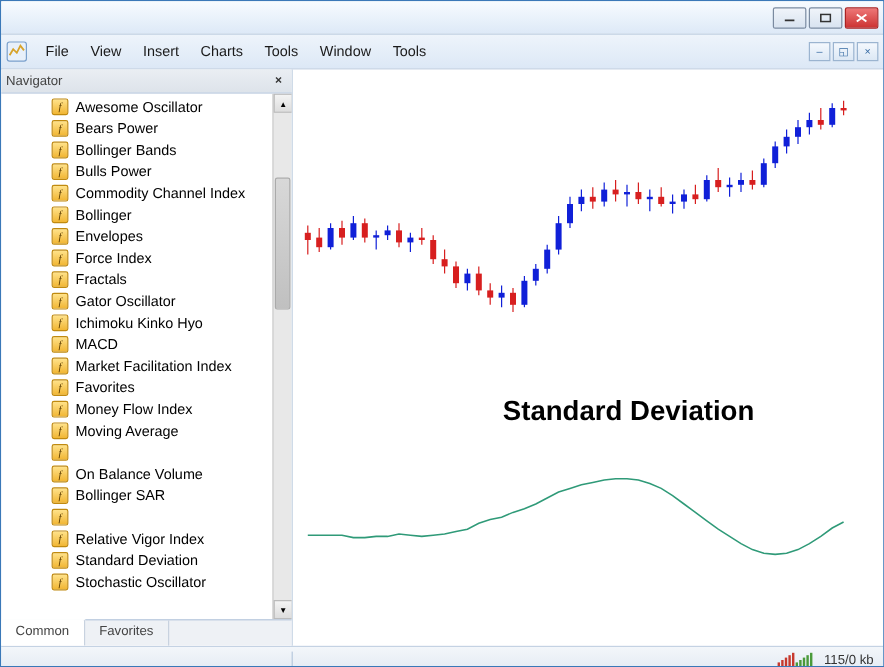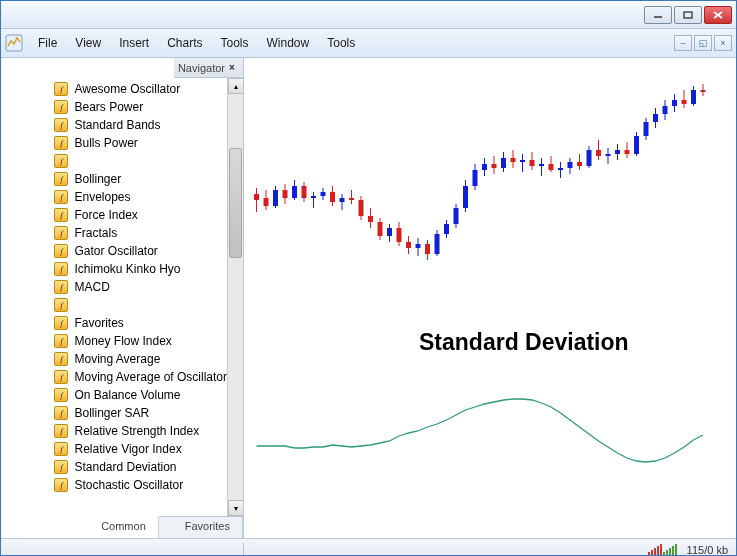--- a/index.html
+++ b/index.html
@@ -81,21 +81,20 @@
   .workspace {
     display: flex;
     height: calc(100% - 28px - 24px - 22px);
   }
   .navigator {
     width: 243px;
     border-right: 1px solid #b6c7dc;
     display: flex;
     flex-direction: column;
     background: #fff;
-    align-items: flex-end;
   }
   .nav-header {
     height: 20px;
     background: linear-gradient(#eaeef3,#dde3ea);
     border-bottom: 1px solid #b6c7dc;
     display: flex;
     align-items: center;
     padding: 0 4px;
     font-size: 11px;
     color: #444;
@@ -174,21 +173,20 @@
     background: linear-gradient(#d8d8d8,#c0c0c0);
     border: 1px solid #aaa;
     border-radius: 2px;
   }
   .nav-tabs {
     height: 22px;
     display: flex;
     border-top: 1px solid #b6c7dc;
     background: #eef1f5;
     font-size: 11px;
-    gap: 14px;
   }
   .nav-tab {
     padding: 3px 12px;
     border-right: 1px solid #c8d2df;
     cursor: pointer;
     color: #444;
   }
   .nav-tab.active {
     background: #fff;
     border-top: 1px solid #fff;
@@ -294,28 +292,29 @@
           <div class="tree-item">
             <div class="ind-icon">f</div>
             <span>Awesome Oscillator</span>
           </div>
           <div class="tree-item">
             <div class="ind-icon">f</div>
             <span>Bears Power</span>
           </div>
           <div class="tree-item">
             <div class="ind-icon">f</div>
-            <span>Standard Bands</span>
+            <span>Bollinger Bands</span>
           </div>
           <div class="tree-item">
             <div class="ind-icon">f</div>
             <span>Bulls Power</span>
           </div>
           <div class="tree-item">
             <div class="ind-icon">f</div>
+            <span>Commodity Channel Index</span>
           </div>
           <div class="tree-item">
             <div class="ind-icon">f</div>
             <span>Bollinger</span>
           </div>
           <div class="tree-item">
             <div class="ind-icon">f</div>
             <span>Envelopes</span>
           </div>
           <div class="tree-item">
@@ -333,48 +332,47 @@
           <div class="tree-item">
             <div class="ind-icon">f</div>
             <span>Ichimoku Kinko Hyo</span>
           </div>
           <div class="tree-item">
             <div class="ind-icon">f</div>
             <span>MACD</span>
           </div>
           <div class="tree-item">
             <div class="ind-icon">f</div>
+            <span>Market Facilitation Index</span>
           </div>
           <div class="tree-item">
             <div class="ind-icon">f</div>
             <span>Favorites</span>
           </div>
           <div class="tree-item">
             <div class="ind-icon">f</div>
             <span>Money Flow Index</span>
           </div>
           <div class="tree-item">
             <div class="ind-icon">f</div>
             <span>Moving Average</span>
           </div>
           <div class="tree-item">
             <div class="ind-icon">f</div>
-            <span>Moving Average of Oscillator</span>
           </div>
           <div class="tree-item">
             <div class="ind-icon">f</div>
             <span>On Balance Volume</span>
           </div>
           <div class="tree-item">
             <div class="ind-icon">f</div>
             <span>Bollinger SAR</span>
           </div>
           <div class="tree-item">
             <div class="ind-icon">f</div>
-            <span>Relative Strength Index</span>
           </div>
           <div class="tree-item">
             <div class="ind-icon">f</div>
             <span>Relative Vigor Index</span>
           </div>
           <div class="tree-item">
             <div class="ind-icon">f</div>
             <span>Standard Deviation</span>
           </div>
           <div class="tree-item">

